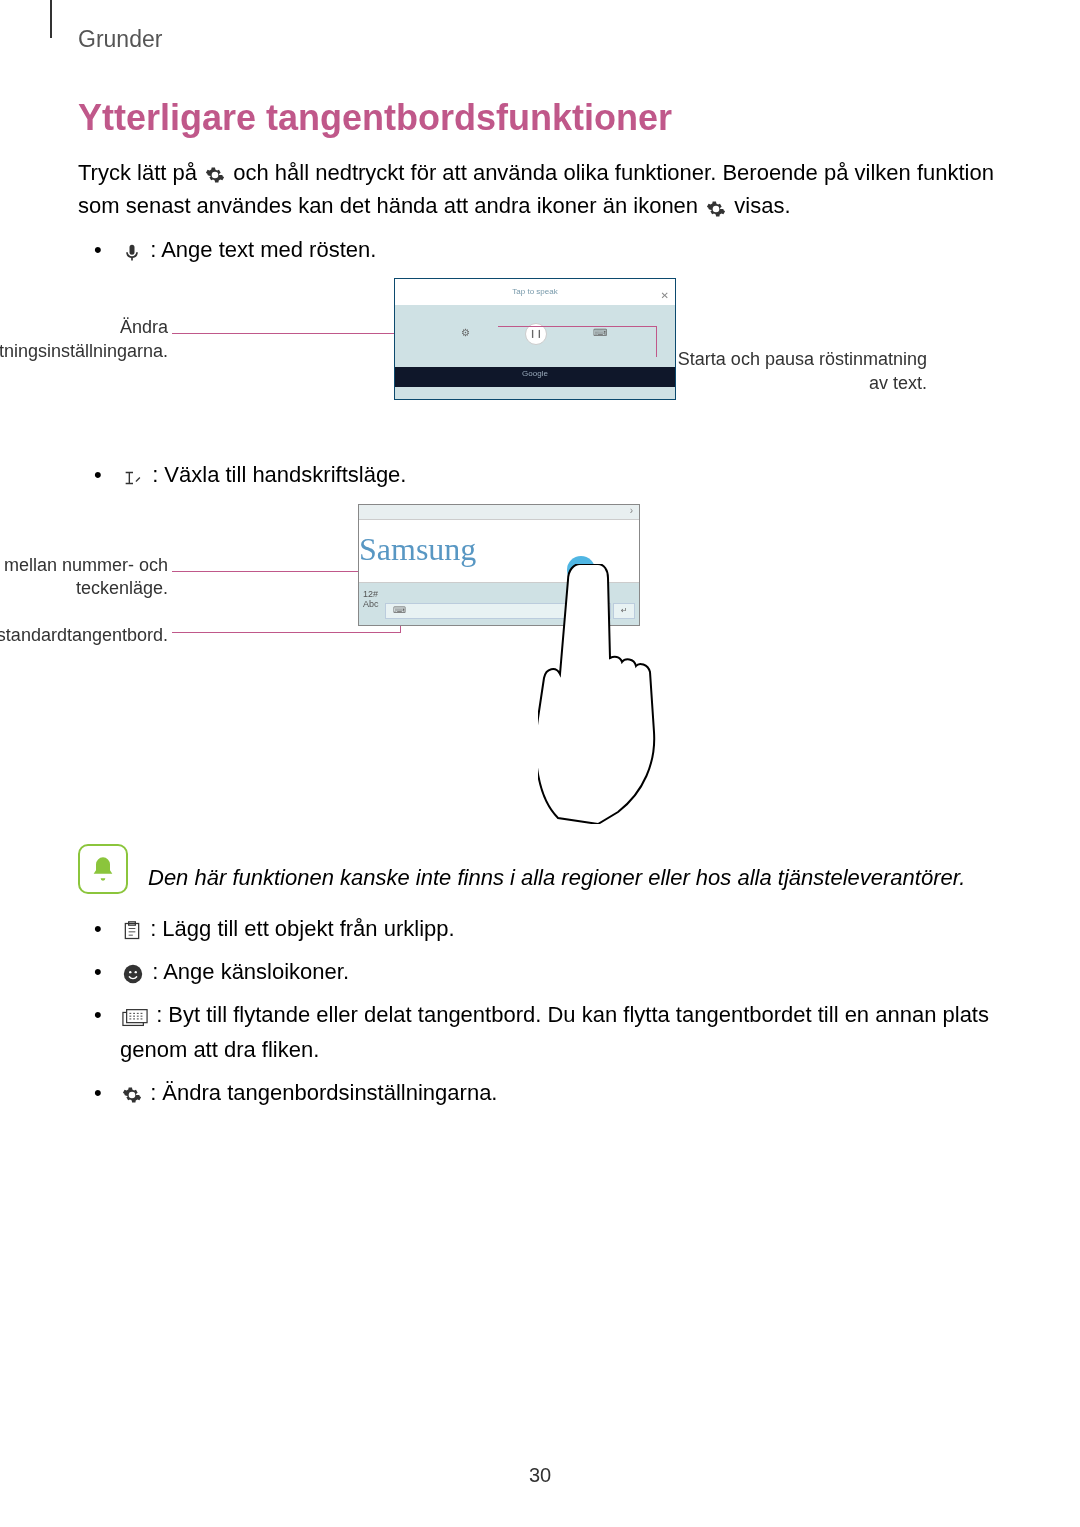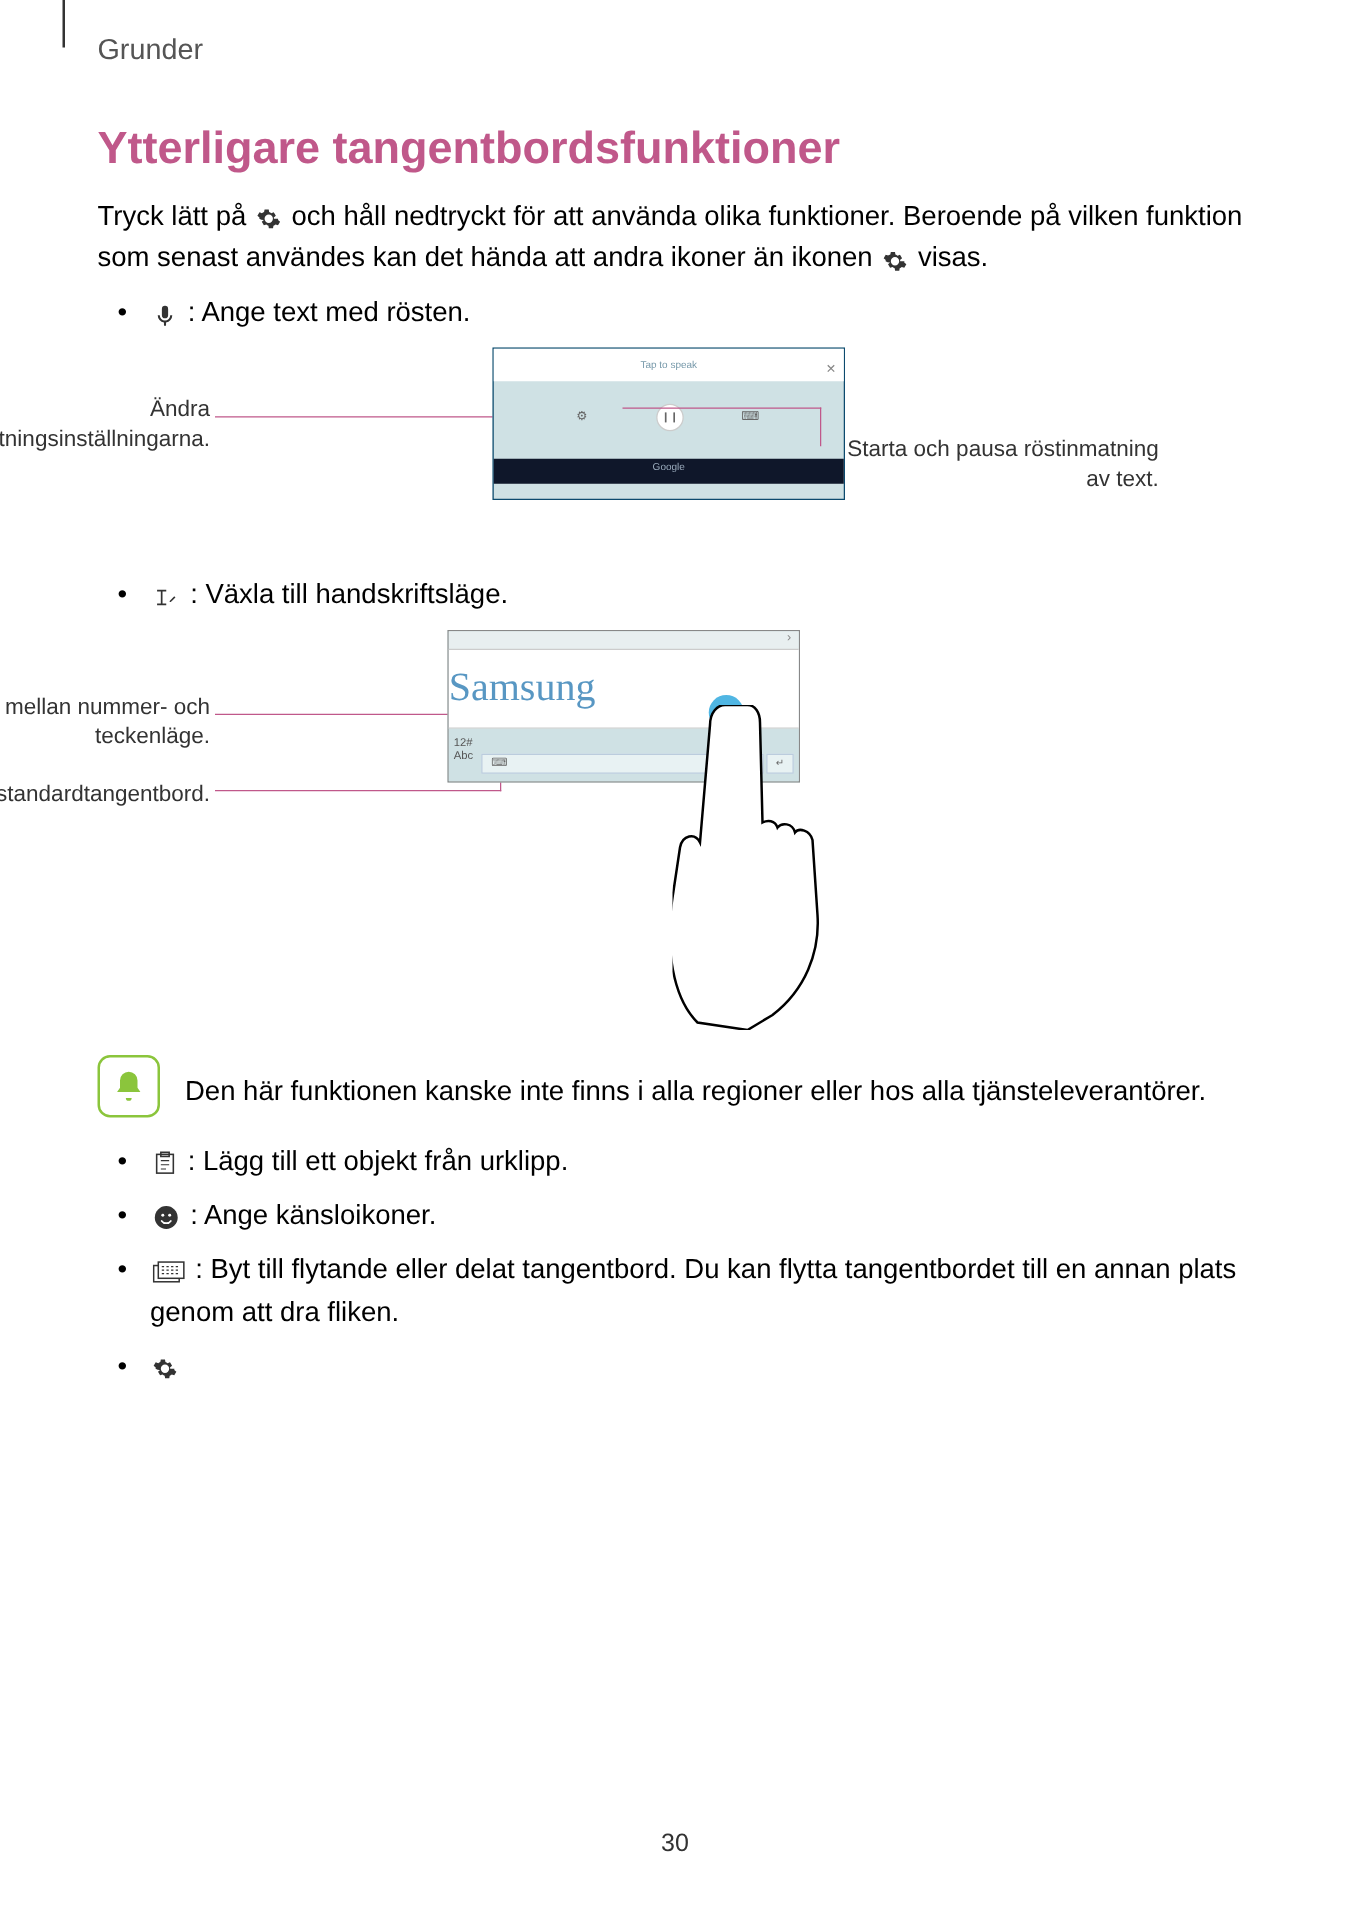--- a/index.html
+++ b/index.html
@@ -304,22 +304,23 @@
     position: absolute;
     left: 440px;
     top: 60px;
     width: 150px;
     height: 260px;
   }
 
   
   .note {
     display: flex;
-    align-items: center;
+    align-items: flex-end;
     margin: 10px 0 18px 0;
+    font-style: italic;
   }
   .note-icon {
     width: 46px;
     height: 46px;
     border: 2px solid #8bc53c;
     border-radius: 10px;
     display: flex;
     align-items: center;
     justify-content: center;
     margin-right: 20px;
@@ -489,18 +490,19 @@
           </svg>
       </span>
       <span> : Byt till flytande eller delat tangentbord. Du kan flytta tangentbordet till en annan plats genom att dra fliken.</span>
     </li>
     <li>
       <span class="icon-inline">
         <svg width="20" height="20" viewBox="0 0 24 24">
             <path fill="#333" d="M12 8a4 4 0 100 8 4 4 0 000-8zm9 4a7 7 0 01-.1 1.2l2 1.6-2 3.4-2.4-.8a7 7 0 01-2 1.2l-.4 2.4h-4l-.4-2.4a7 7 0 01-2-1.2l-2.4.8-2-3.4 2-1.6A7 7 0 013 12c0-.4 0-.8.1-1.2l-2-1.6 2-3.4 2.4.8a7 7 0 012-1.2L8 3h4l.4 2.4a7 7 0 012 1.2l2.4-.8 2 3.4-2 1.6c.1.4.2.8.2 1.2z"></path>
           </svg>
       </span>
+      <span> : Ändra tangenbordsinställningarna.</span>
     </li>
   </ul>
 
 </div>
 
 <div class="page-number">30</div>
 
 </body></html>

